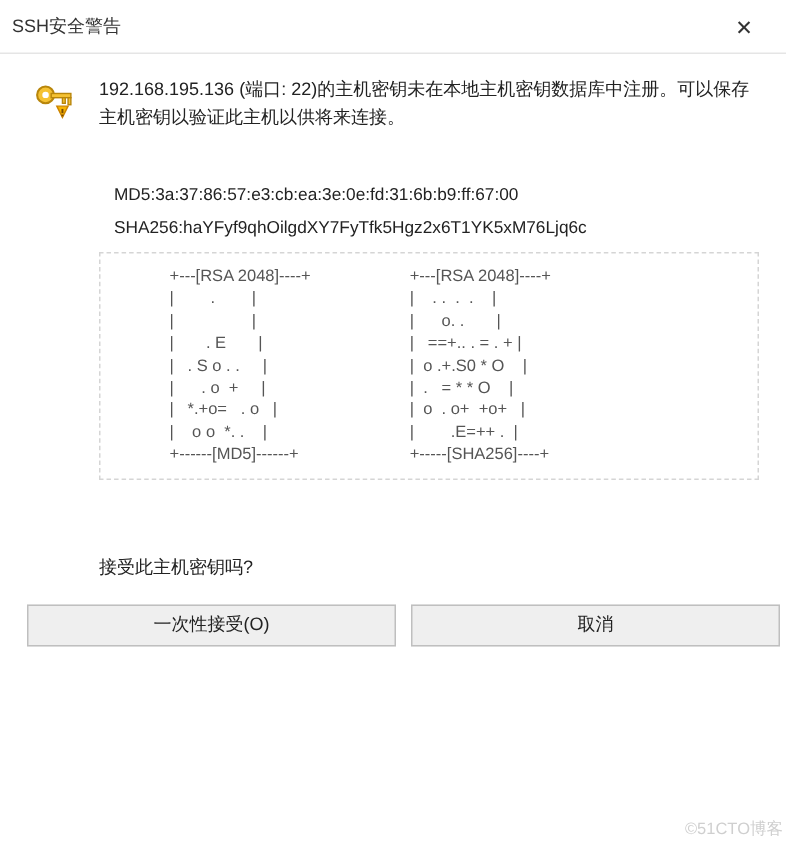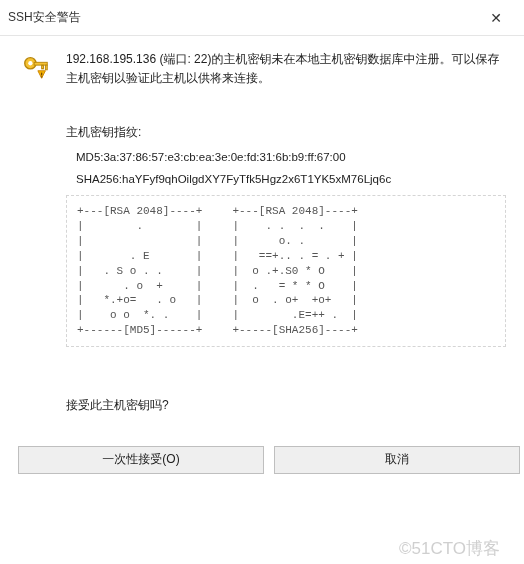--- a/index.html
+++ b/index.html
@@ -9,26 +9,26 @@
     .titlebar .close { width: 40px; height: 30px; display: flex; align-items: center; justify-content: center; color: #333; font-size: 14px; cursor: pointer; }
     .content { padding: 14px 18px 6px 18px; }
     .header-row { display: flex; align-items: flex-start; gap: 12px; margin-bottom: 10px; }
     .icon-col { width: 36px; display: flex; justify-content: center; padding-top: 2px; }
     .text-col { flex: 1; }
     .dialog-title { font-weight: bold; font-size: 13px; color: #000; margin-bottom: 10px; }
     .message { color: #222; line-height: 1.6; margin-bottom: 36px; }
     .fp-label { color: #222; margin-bottom: 10px; }
     .fp-line { color: #222; margin-bottom: 10px; margin-left: 10px; font-size: 11.5px; word-break: break-all; }
     .ascii-wrap { display: flex; gap: 30px; border: 1px dashed #d5d5d5; padding: 8px 10px; margin-top: 10px; margin-bottom: 50px; }
-    .ascii-box { font-family: Liberation Mono, monospace; font-size: 11px; color: #555; white-space: pre; line-height: 1.35; }
-    .confirm-label { color: #222; margin-bottom: 16px; }
+    .ascii-box { font-family: Liberation Sans, sans-serif; font-size: 11px; color: #555; white-space: pre; line-height: 1.35; margin-left: 36px; }
+    .confirm-label { color: #222; }
     .button-row { display: flex; gap: 10px; padding: 0 4px 12px 18px; }
     .btn { flex: 1; height: 28px; background: #efefef; border: 1px solid #bfbfbf; display: flex; align-items: center; justify-content: center; font-size: 12px; color: #222; cursor: pointer; }
     .btn.primary { outline: 2px solid #d22; outline-offset: 1px; }
-    .watermark { position: absolute; right: 24px; bottom: 4px; color: #bbb; font-size: 17px; opacity: 0.7; }
+    .watermark { position: absolute; right: 2px; bottom: 4px; color: #bbb; font-size: 11px; opacity: 0.7; }
     .key-svg { width: 30px; height: 30px; }
   </style>
 </head>
 <body>
 
 <div class="titlebar">
   <span class="title">SSH安全警告</span>
   <div class="close">
     <span>✕</span>
   </div>
@@ -44,21 +44,20 @@
         <rect x="22" y="14" width="2" height="4" fill="#f5c233" stroke="#b8860b" stroke-width="1"></rect>
         <rect x="26" y="14" width="2" height="5" fill="#f5c233" stroke="#b8860b" stroke-width="1"></rect>
         <polygon points="18,20 26,20 22,28" fill="#f7b500" stroke="#cc8400" stroke-width="1"></polygon>
         <rect x="21.3" y="22" width="1.4" height="3" fill="#7a4a00"></rect>
         <rect x="21.3" y="26" width="1.4" height="1.2" fill="#7a4a00"></rect>
       </svg>
     </div>
     <div class="text-col">
       <div class="message">192.168.195.136 (端口: 22)的主机密钥未在本地主机密钥数据库中注册。可以保存主机密钥以验证此主机以供将来连接。</div>
 
-      <div class="fp-label">主机密钥指纹:</div>
       <div class="fp-line">MD5:3a:37:86:57:e3:cb:ea:3e:0e:fd:31:6b:b9:ff:67:00</div>
       <div class="fp-line">SHA256:haYFyf9qhOilgdXY7FyTfk5Hgz2x6T1YK5xM76Ljq6c</div>
 
       <div class="ascii-wrap">
         <div class="ascii-box">+---[RSA 2048]----+
 |        .        |
 |                 |
 |       . E       |
 |   . S o . .     |
 |      . o  +     |

